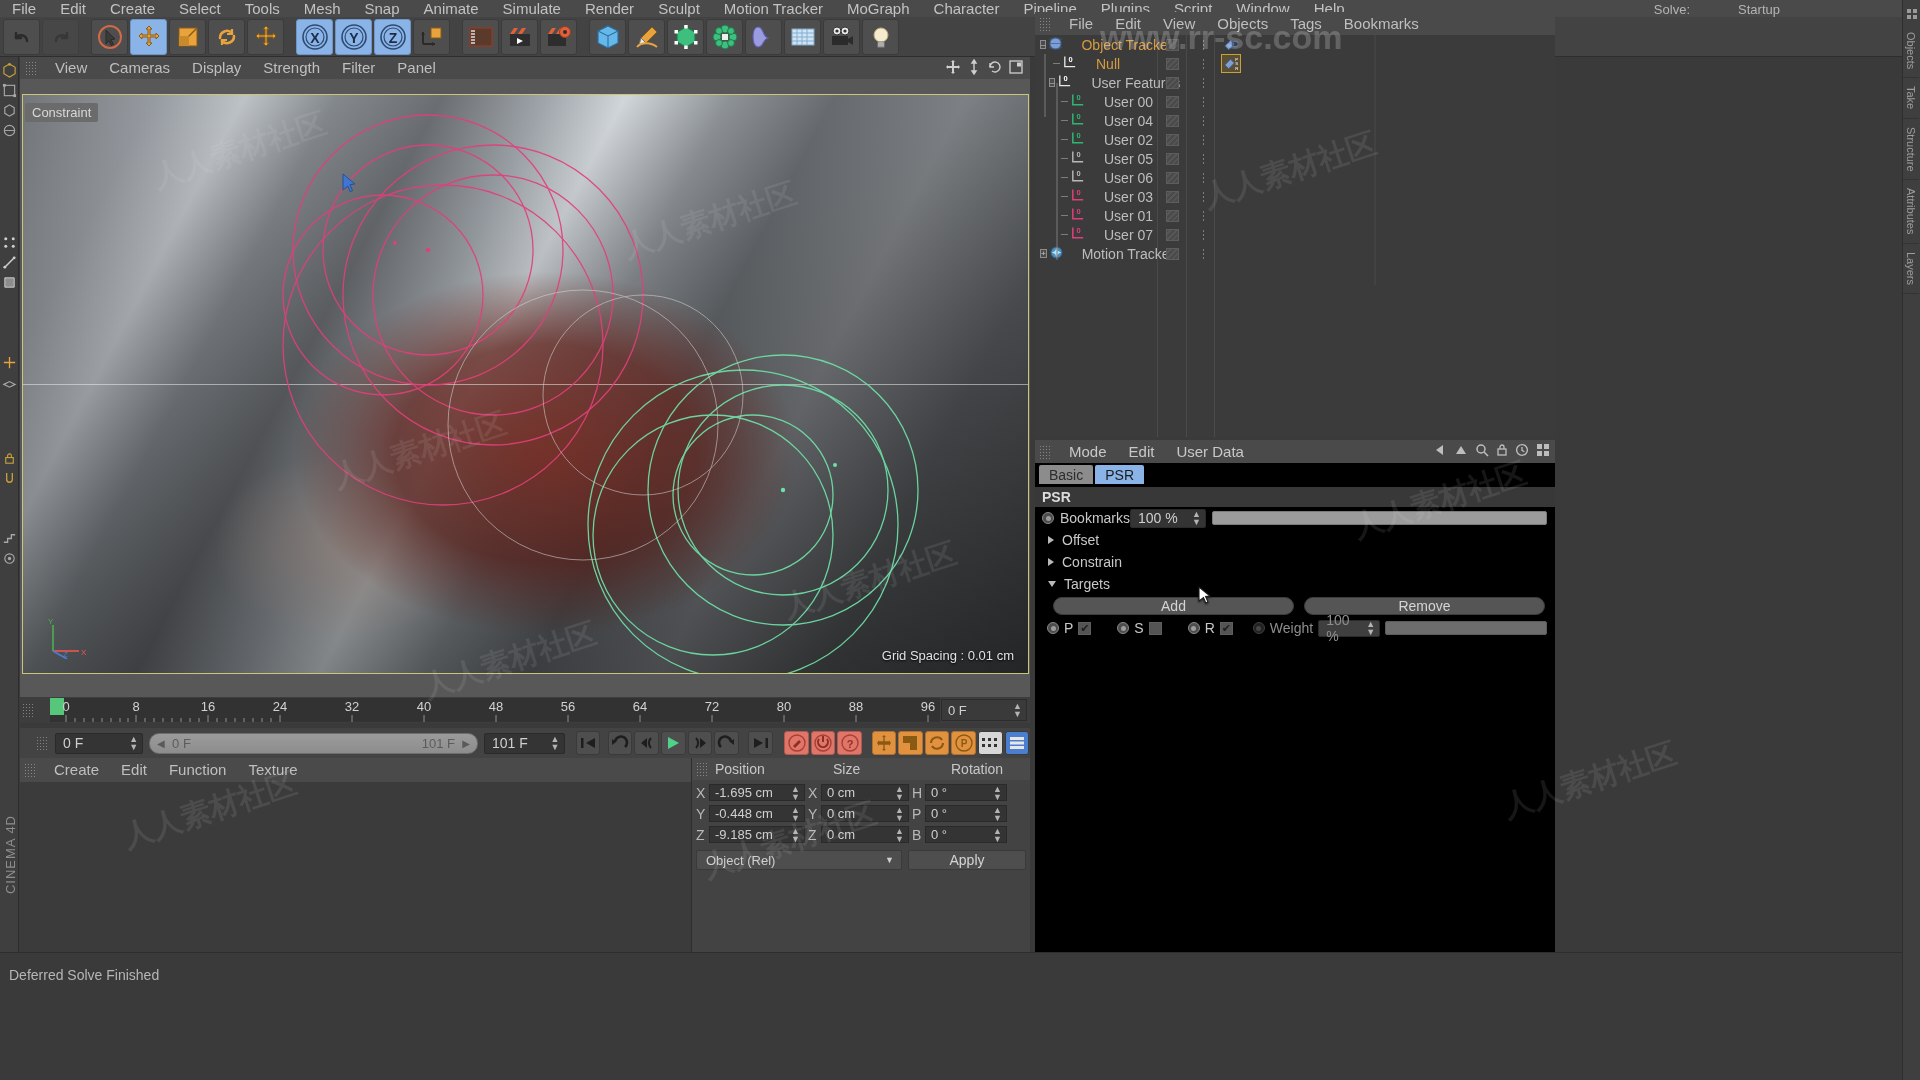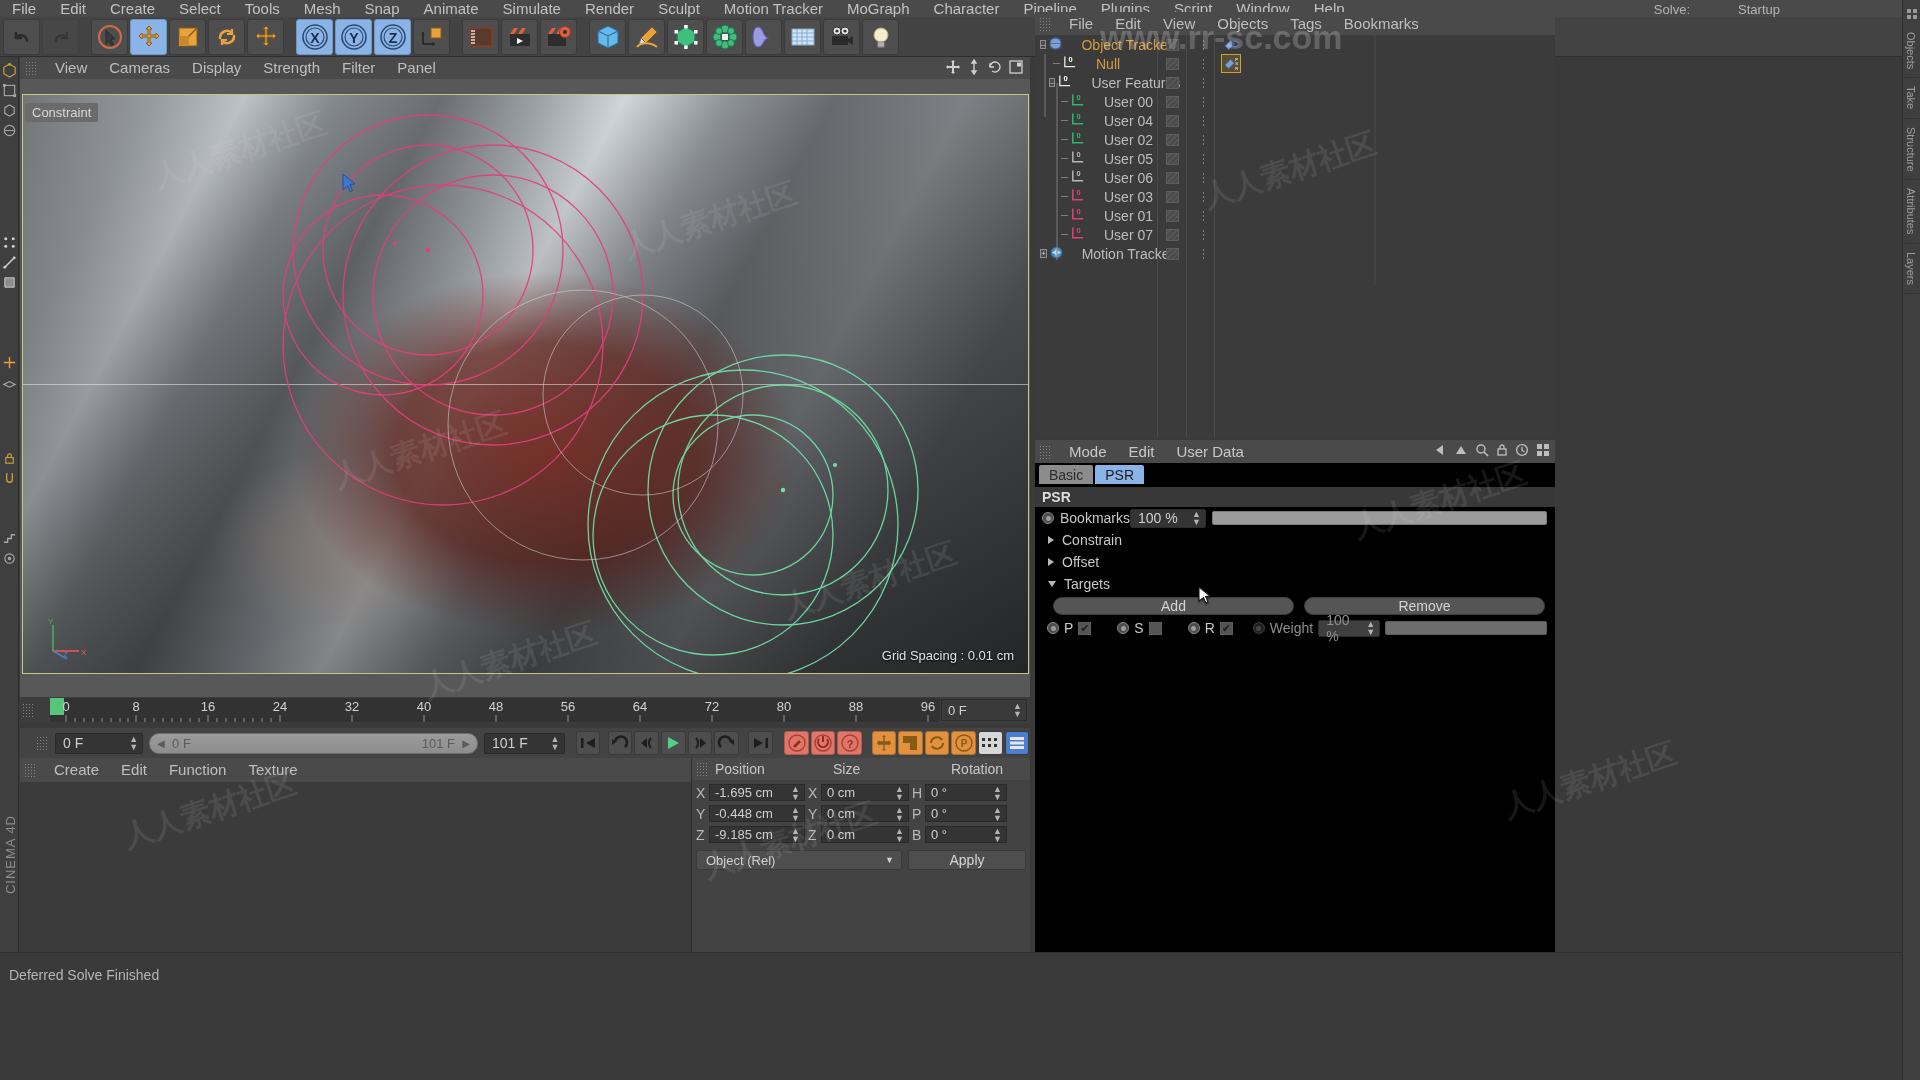--- a/index.html
+++ b/index.html
@@ -1229,26 +1229,26 @@
       <span style="width:64px">Bookmarks</span>
       <div class="numfield" style="width:76px;height:19px">
         <span>100 %</span>
         <span class="spinner">▲<br>▼</span>
       </div>
       <div class="track"></div>
     </div>
 
     <div class="arow" style="padding-left:13px;gap:8px">
       <span class="tri"></span>
-      <span>Constrain</span>
+      <span>Offset</span>
     </div>
 
     <div class="arow" style="padding-left:13px;gap:8px">
       <span class="tri"></span>
-      <span>Offset</span>
+      <span>Constrain</span>
     </div>
 
     <div class="arow" style="padding-left:13px;gap:8px">
       <span class="tri-d"></span>
       <span>Targets</span>
     </div>
 
 
     <div class="arow" style="gap:10px;padding-left:18px;padding-right:10px">
       <div class="gbtn" style="flex:1">Add</div>

